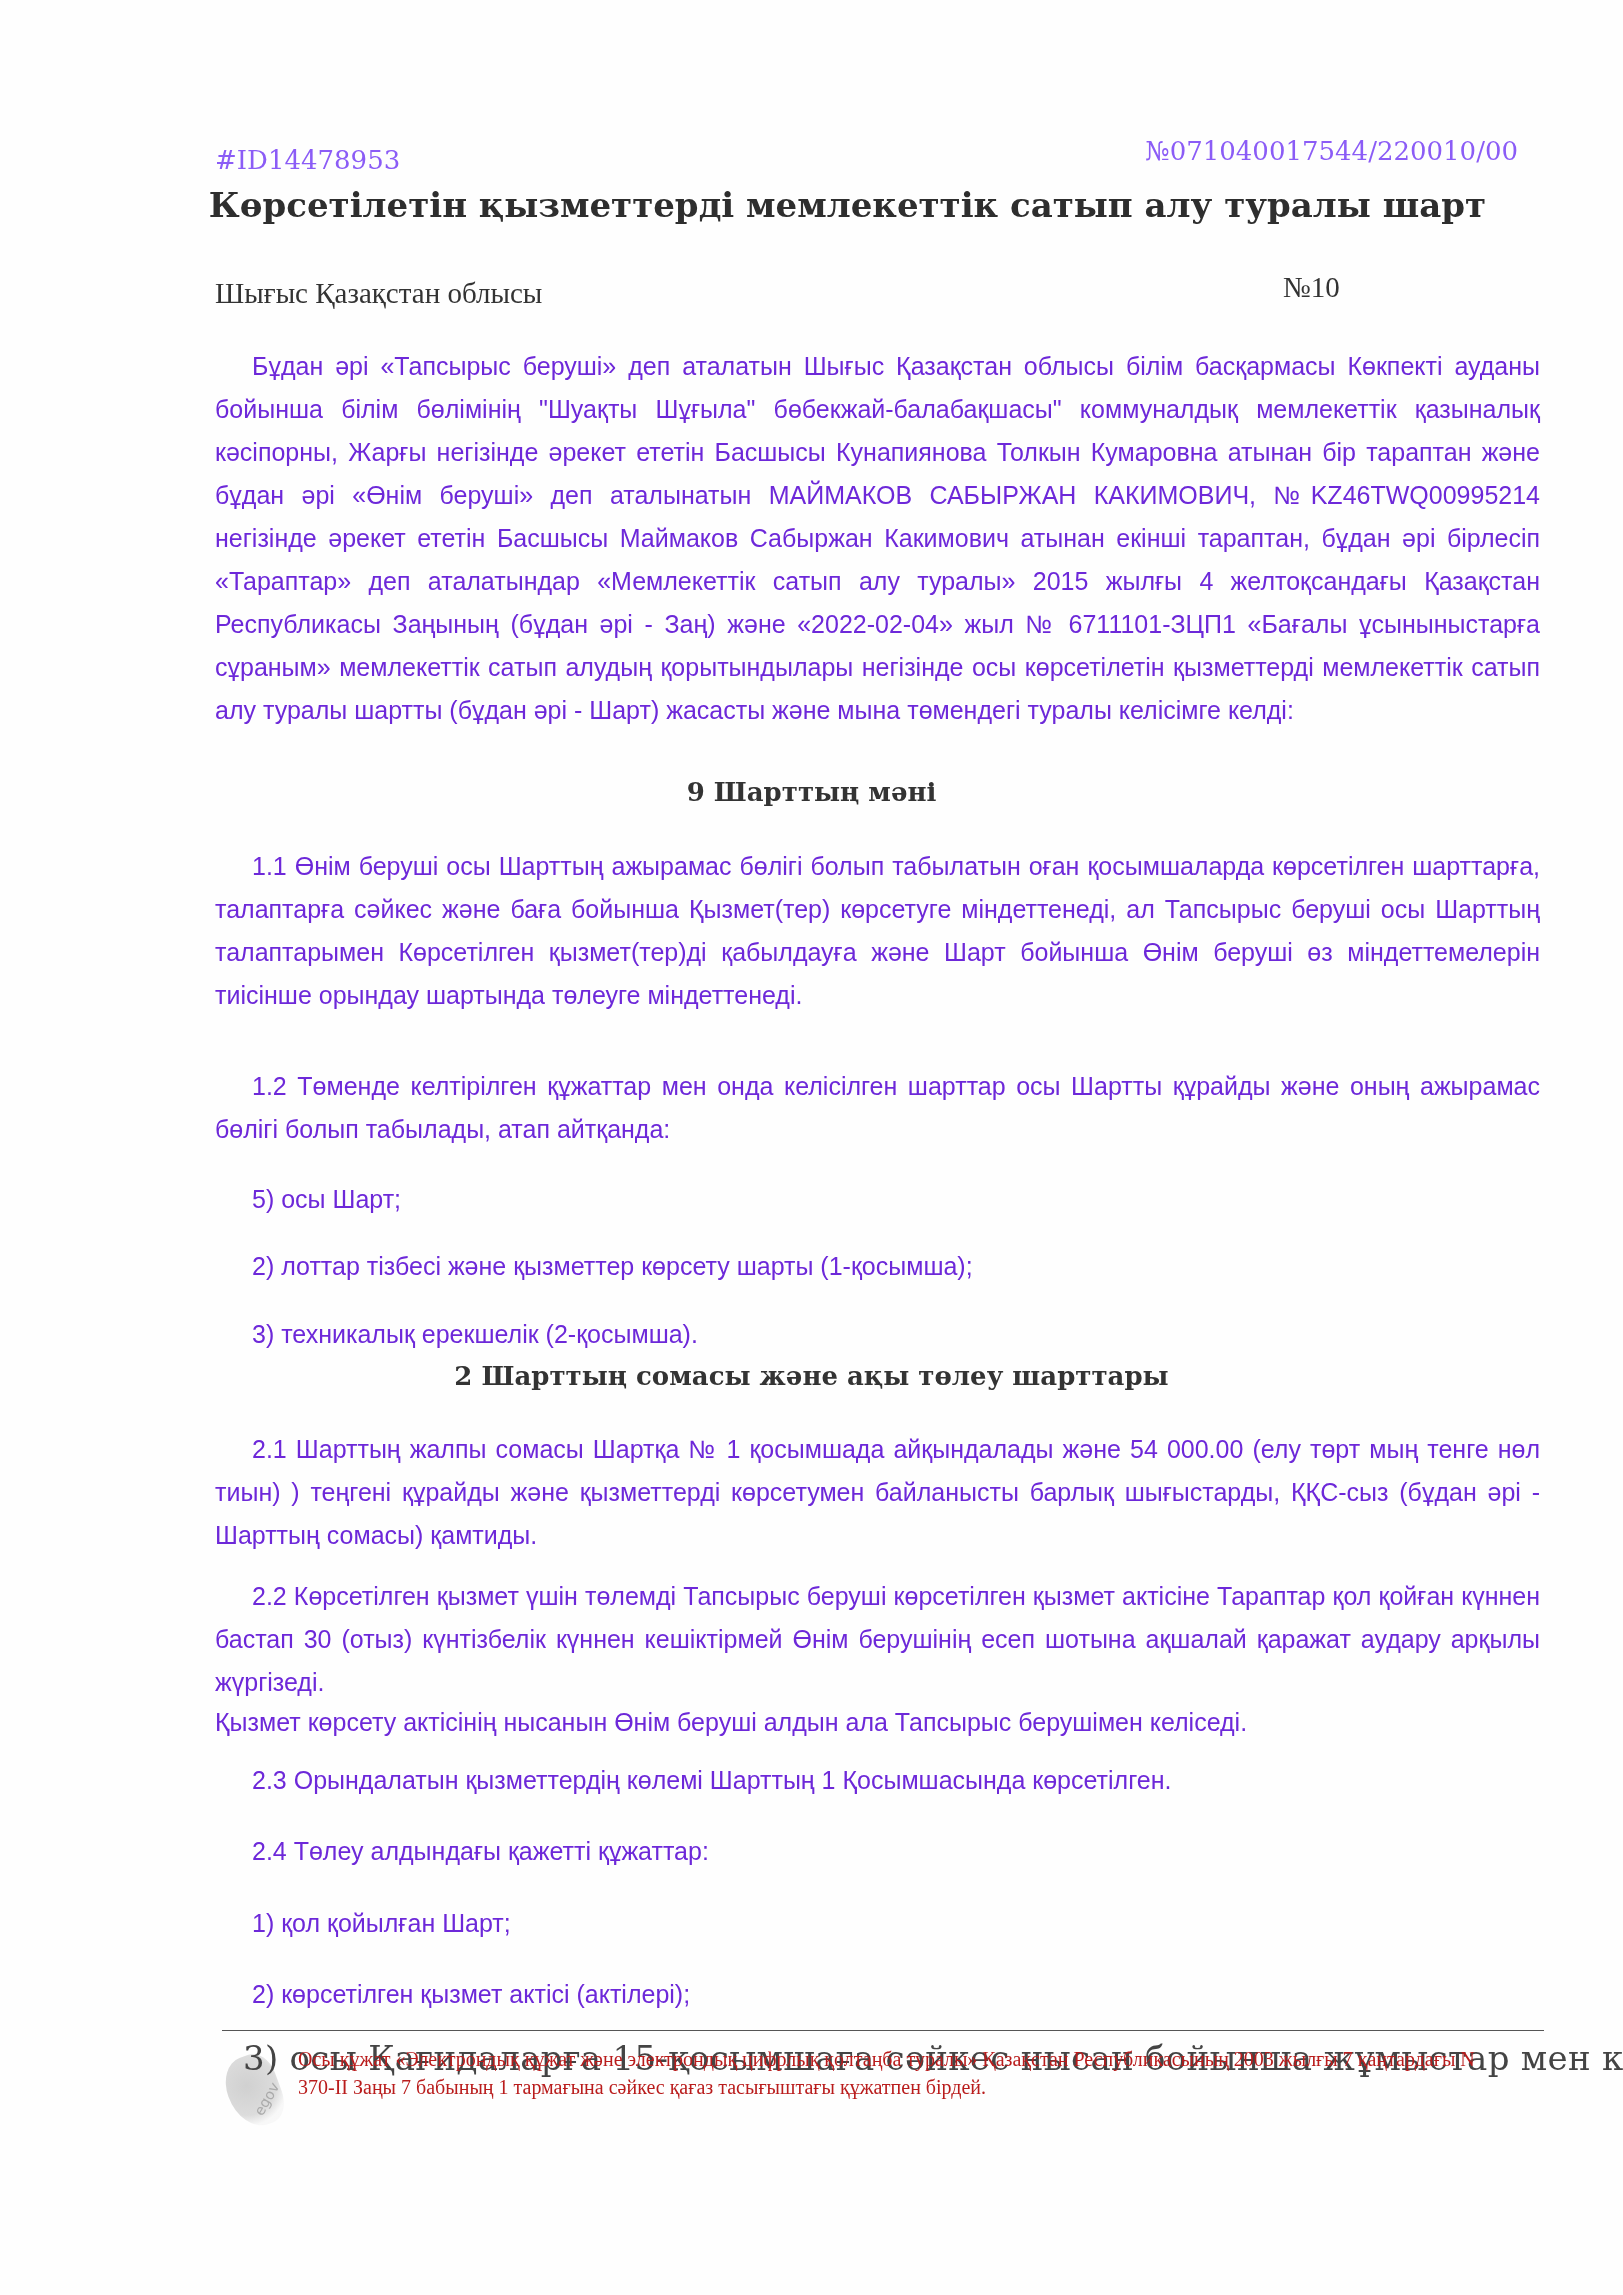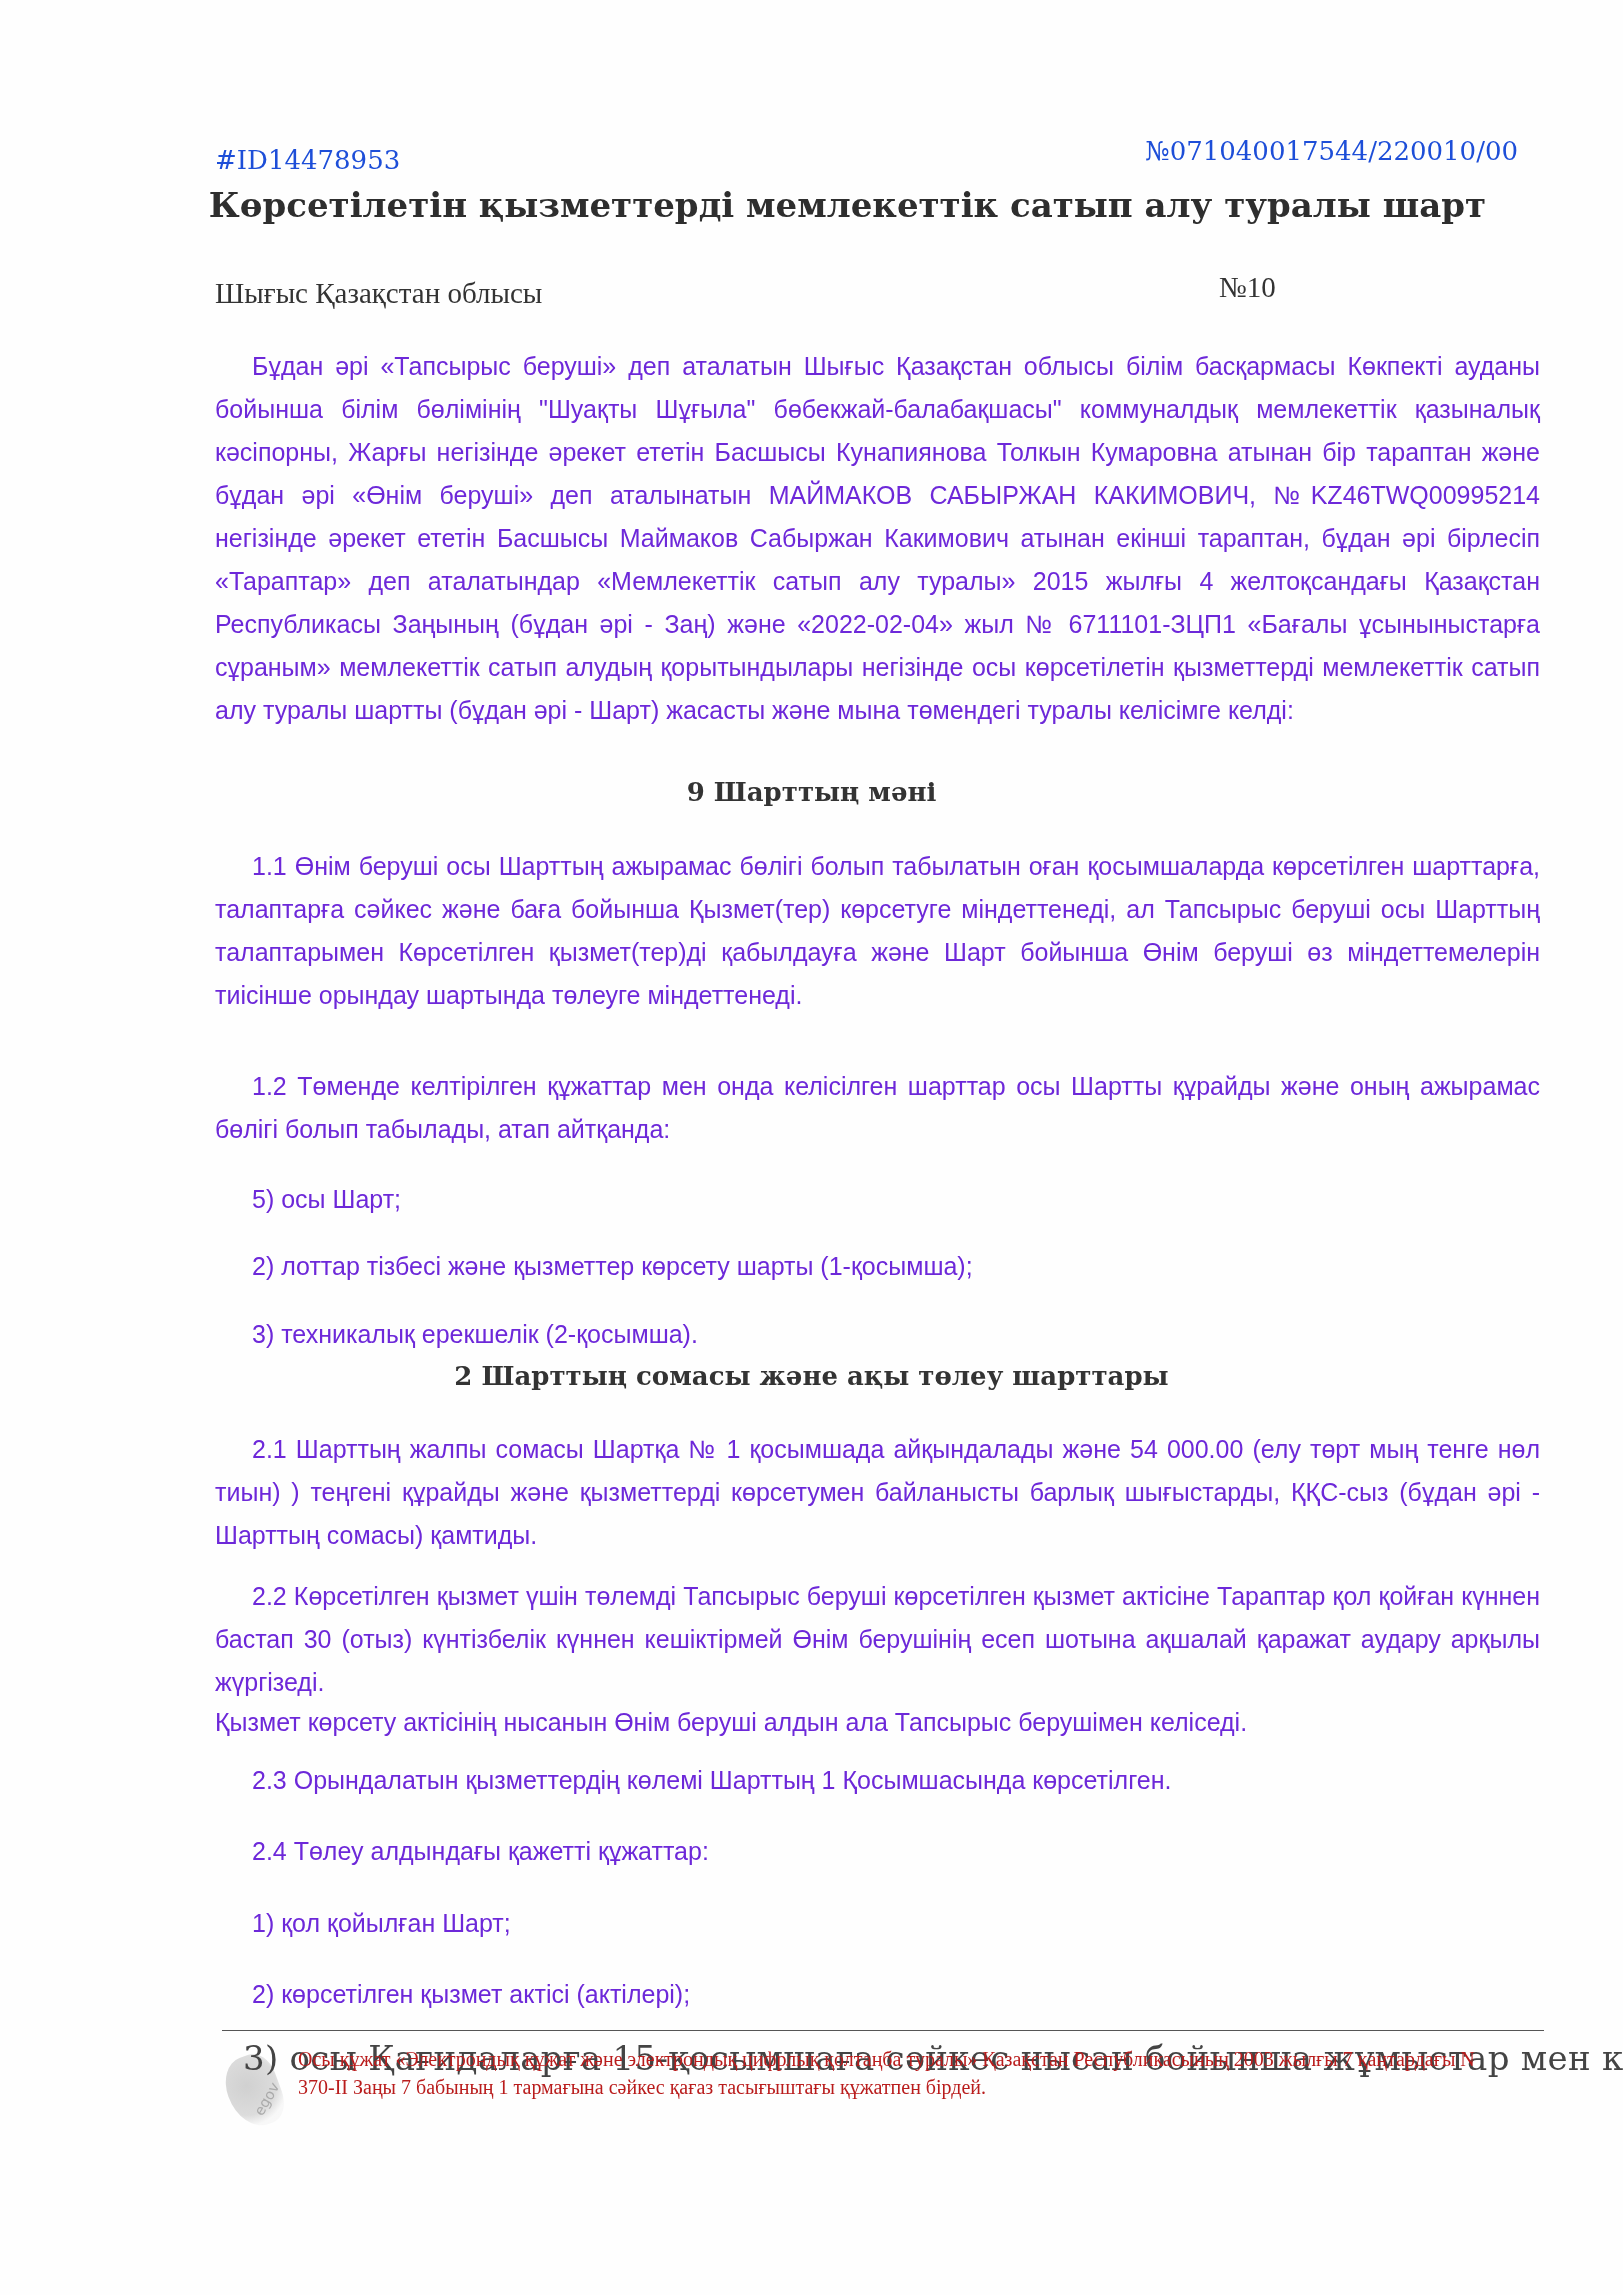--- a/index.html
+++ b/index.html
@@ -1,20 +1,20 @@
 <!DOCTYPE html>
 <html style="font-size:10.5px"><head>
 <meta charset="utf-8">
 <style>
   html, body { margin: 0; padding: 0; background: #ffffff; }
   body { width: 1623px; height: 2295px; position: relative; overflow: hidden;
          font-family: "DejaVu Serif", "Liberation Serif", serif; color: #3a3a3a; }
   .page { position: absolute; left: 0; top: 0; width: 1623px; height: 2295px; background: #fefefe; }
   .abs { position: absolute; white-space: nowrap; }
-  .meta { font-size: 26px; color: #1d4ed8; letter-spacing: 0px; }
+  .meta { font-size: 26px; color: #8b5cf6; letter-spacing: 0px; }
   .title { left: 0; width: 1623px; text-align: center; font-weight: bold; font-size: 34px; color: #2e2e2e; margin-left: 36px; }
   .region { font-family: "Liberation Serif", "DejaVu Serif", serif; font-size: 29px; color: #333; }
   .body { position: absolute; left: 215px; width: 1325px; font-family: Liberation Sans, sans-serif;
           font-size: 25px; line-height: 43px; color: #6d28d9; transform-origin: left top; }
   .para { margin: 0; text-align: justify; text-align-last: left; text-indent: 37px; }
   .para.noindent { text-indent: 0; }
   .item { margin: 0; padding-left: 37px; }
   .section { position: absolute; left: 0; width: 1623px; text-align: center; font-weight: bold;
              font-size: 26px; color: #333; font-family: "DejaVu Serif", serif; }
   .rule { position: absolute; left: 222px; width: 1322px; top: 2030px; height: 1.3px; background: #555; }
@@ -32,21 +32,21 @@
 <body>
 
 <div class="page">
 
   <div class="abs meta" style="left:215px; top:145px;">#ID14478953</div>
   <div class="abs meta" style="right:105px; top:136px;">№071040017544/220010/00</div>
 
   <div class="abs title" style="top:185px;">Көрсетілетін қызметтерді мемлекеттік сатып алу туралы шарт</div>
 
   <div class="abs region" style="left:215px; top:277px;">Шығыс Қазақстан облысы</div>
-  <div class="abs region" style="left:1219px; top:271px;">№10</div>
+  <div class="abs region" style="left:1283px; top:271px;">№10</div>
 
   <div class="body" style="top:345px;">
     <p class="para">Бұдан әрі «Тапсырыс беруші» деп аталатын Шығыс Қазақстан облысы білім басқармасы Көкпекті ауданы бойынша білім бөлімінің "Шуақты Шұғыла" бөбекжай-балабақшасы" коммуналдық мемлекеттік қазыналық кәсіпорны, Жарғы негізінде әрекет ететін Басшысы Кунапиянова Толкын Кумаровна атынан бір тараптан және бұдан әрі «Өнім беруші» деп аталынатын МАЙМАКОВ САБЫРЖАН КАКИМОВИЧ, №KZ46TWQ00995214 негізінде әрекет ететін Басшысы Маймаков Сабыржан Какимович атынан екінші тараптан, бұдан әрі бірлесіп «Тараптар» деп аталатындар «Мемлекеттік сатып алу туралы» 2015 жылғы 4 желтоқсандағы Қазақстан Республикасы Заңының (бұдан әрі - Заң) және «2022-02-04» жыл № 6711101-ЗЦП1 «Бағалы ұсыныныстарға сұраным» мемлекеттік сатып алудың қорытындылары негізінде осы көрсетілетін қызметтерді мемлекеттік сатып алу туралы шартты (бұдан әрі - Шарт) жасасты және мына төмендегі туралы келісімге келді:</p>
   </div>
 
   <div class="section" style="top:777px;">9 Шарттың мәні</div>
 
   <div class="body" style="top:845px;">
     <p class="para">1.1 Өнім беруші осы Шарттың ажырамас бөлігі болып табылатын оған қосымшаларда көрсетілген шарттарға, талаптарға сәйкес және баға бойынша Қызмет(тер) көрсетуге міндеттенеді, ал Тапсырыс беруші осы Шарттың талаптарымен Көрсетілген қызмет(тер)ді қабылдауға және Шарт бойынша Өнім беруші өз міндеттемелерін тиісінше орындау шартында төлеуге міндеттенеді.</p>
   </div>

